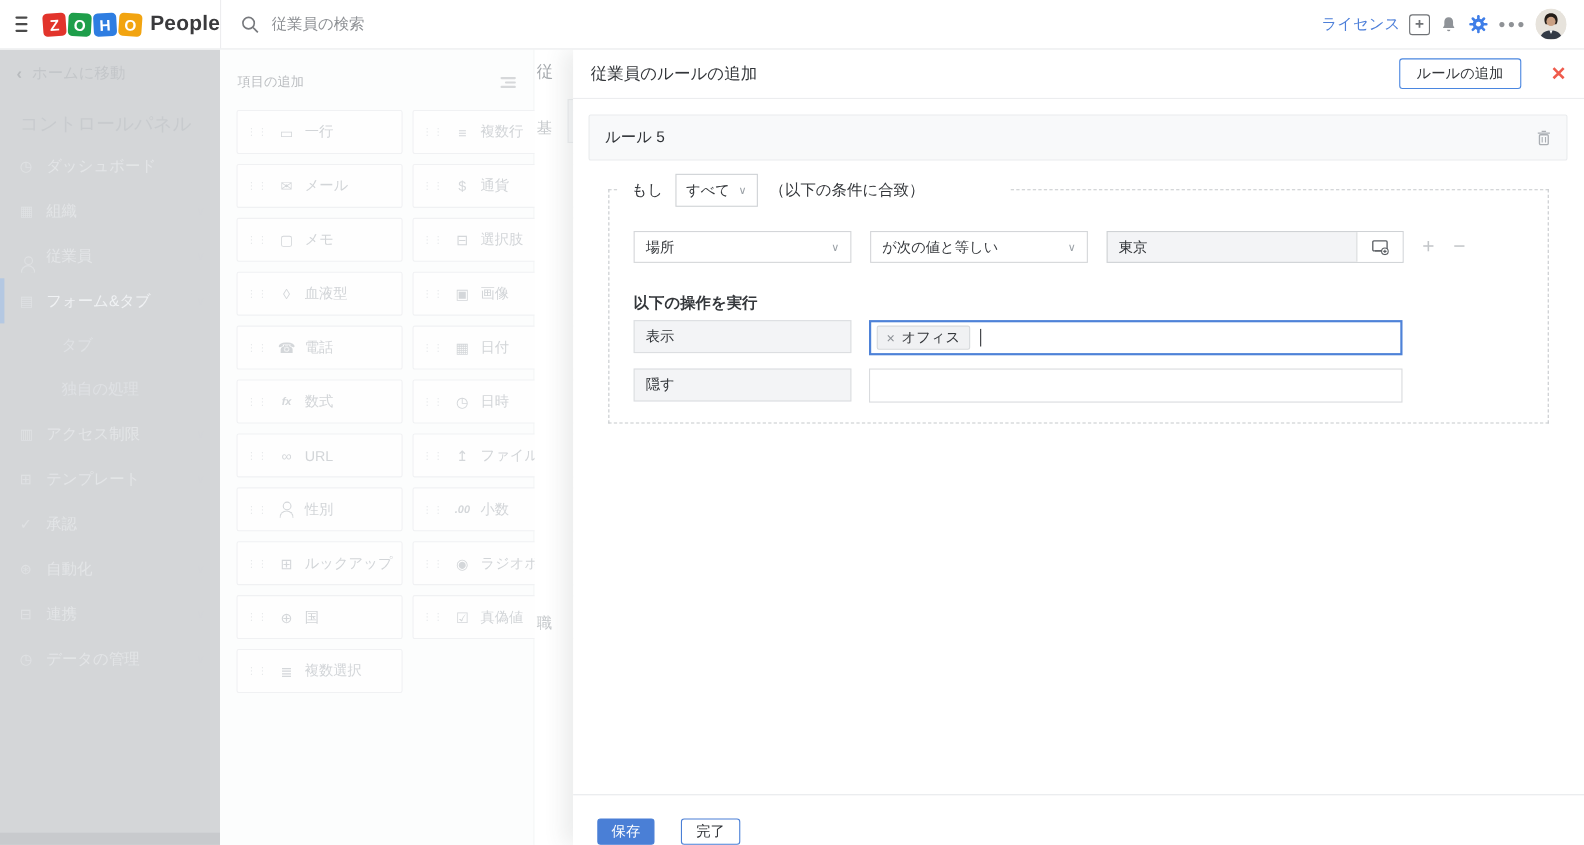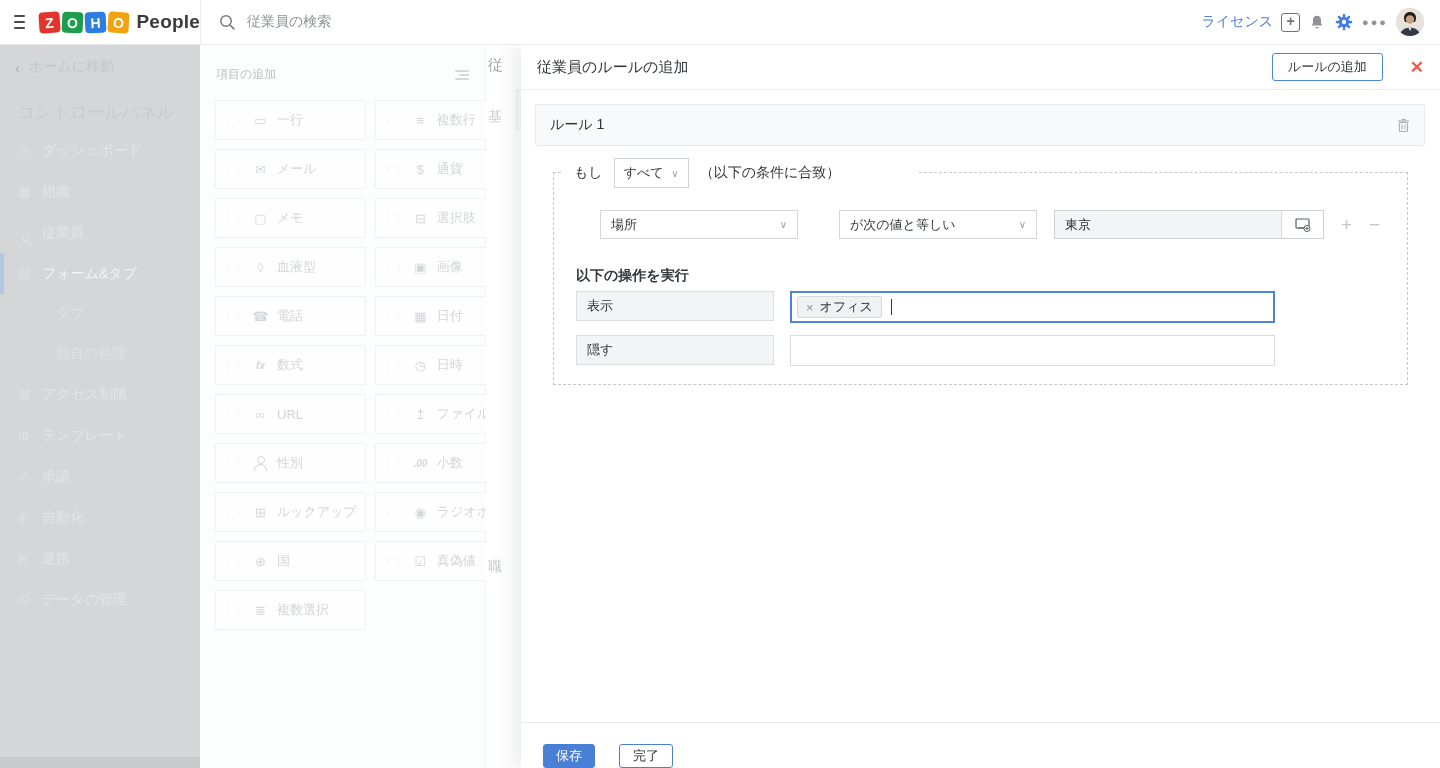--- a/index.html
+++ b/index.html
@@ -96,21 +96,21 @@
 
   .cond-box{position:absolute;left:32px;top:127px;width:855px;height:213px;border:1px dashed #c6c9cc;}
   .cond-label-strip{position:absolute;top:-16px;left:8px;height:32px;background:#fff;
     display:flex;align-items:center;gap:11px;padding:0 78px 0 12px;}
   .if-label,.match-suffix{font-size:14px;color:#33363a;white-space:nowrap;}
   .mini-select{width:75px;height:30px;border:1px solid #cfd2d5;background:#fff;display:flex;
     align-items:center;padding:0 9px;font-size:13px;color:#33363a;cursor:pointer;}
   .select-chevron{margin-left:auto;color:#9aa0a6;font-size:10px;}
   .cond-row{position:absolute;left:22px;top:37px;display:flex;align-items:center;}
   .select-box{width:198px;height:29px;border:1px solid #d4d6d9;background:#fff;display:flex;
-    align-items:center;padding:0 10px;font-size:13px;color:#33363a;margin-right:17px;cursor:pointer;margin-left:24px;}
+    align-items:center;padding:0 10px;font-size:13px;color:#33363a;margin-right:17px;cursor:pointer;}
   .value-field{width:270px;height:29px;border:1px solid #cfd2d5;background:#f3f4f6;display:flex;}
   .value-text{flex:1;display:flex;align-items:center;padding:0 10px;font-size:13px;color:#2f3236;}
   .value-icon-btn{width:42px;background:#fff;border-left:1px solid #d8dadc;display:flex;
     align-items:center;justify-content:center;cursor:pointer;}
   .plus-minus{display:flex;gap:17px;margin-left:17px;color:#c3c6c9;font-size:19px;}
   .pm{cursor:pointer;line-height:1;}
   .actions-title{position:absolute;left:22px;top:94px;font-size:14px;color:#33363a;font-weight:bold;}
   .action-row{position:absolute;left:22px;display:flex;align-items:flex-start;}
   .action-row.row-0{top:118px;}
   .action-row.row-1{top:162px;}
@@ -376,21 +376,21 @@
 </div>
 
 <div class="modal">
   <div class="modal-header">
     <span class="modal-title">従業員のルールの追加</span>
     <button class="add-rule-btn">ルールの追加</button>
     <span class="close-x">✕</span>
   </div>
 
   <div class="rule-bar">
-    <span class="rule-title">ルール 1</span>
+    <span class="rule-title">ルール 5</span>
     <span class="trash">
       <svg width="13" height="15" viewBox="0 0 13 15">
         <rect x="2.5" y="4.5" width="8" height="9" rx="1" fill="none" stroke="#aaaeb3" stroke-width="1.2"></rect>
         <line x1="1" y1="3" x2="12" y2="3" stroke="#aaaeb3" stroke-width="1.2"></line>
         <line x1="5" y1="6.5" x2="5" y2="11.5" stroke="#aaaeb3" stroke-width="1"></line>
         <line x1="8" y1="6.5" x2="8" y2="11.5" stroke="#aaaeb3" stroke-width="1"></line>
         <line x1="4.5" y1="1.5" x2="8.5" y2="1.5" stroke="#aaaeb3" stroke-width="1.2"></line>
       </svg>
     </span>
   </div>

